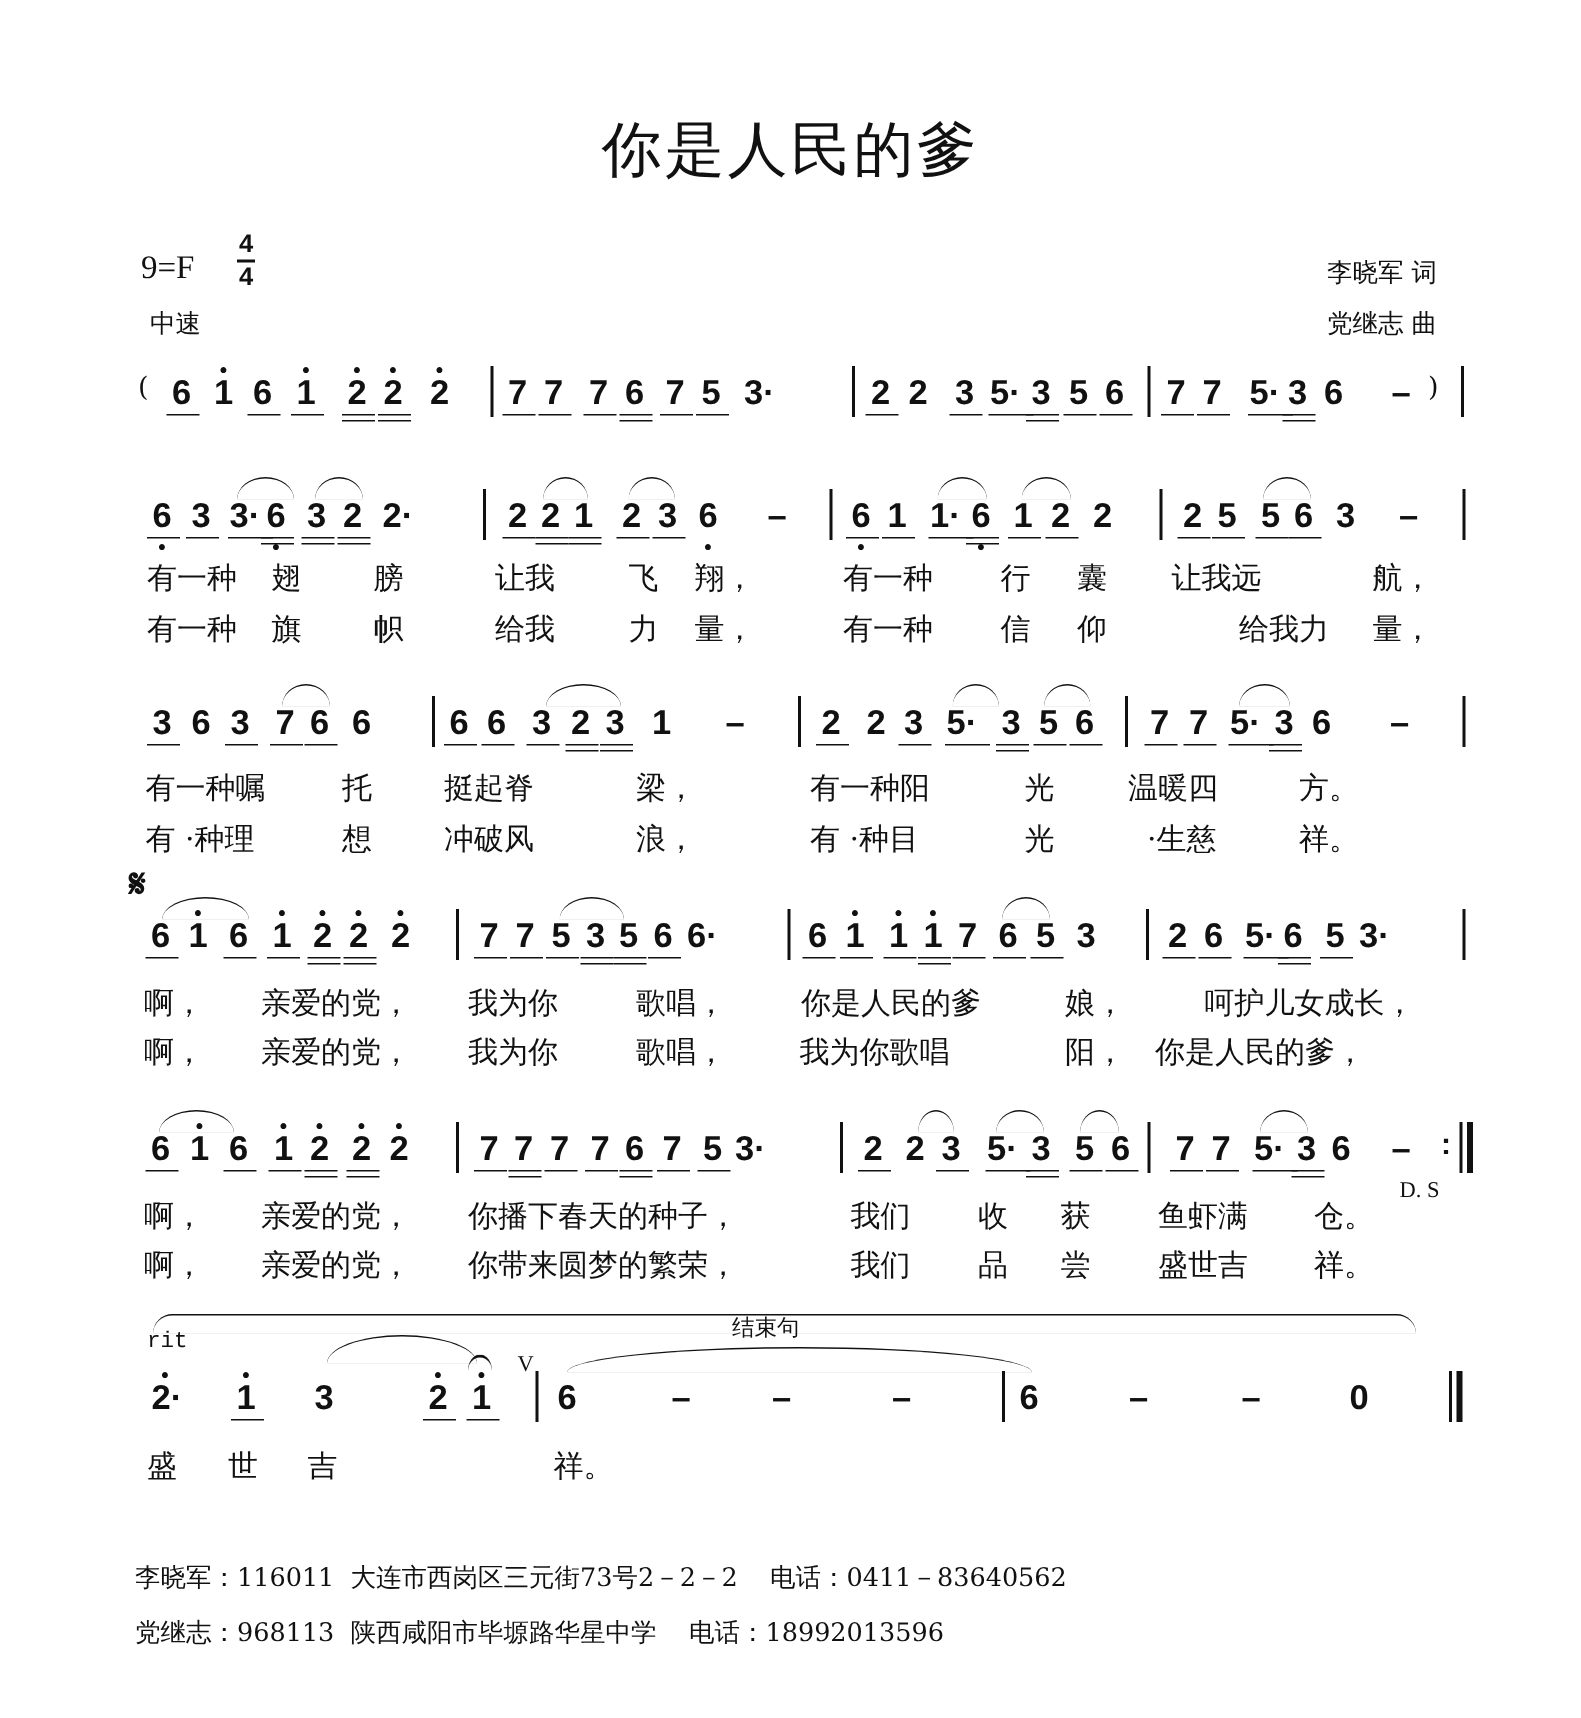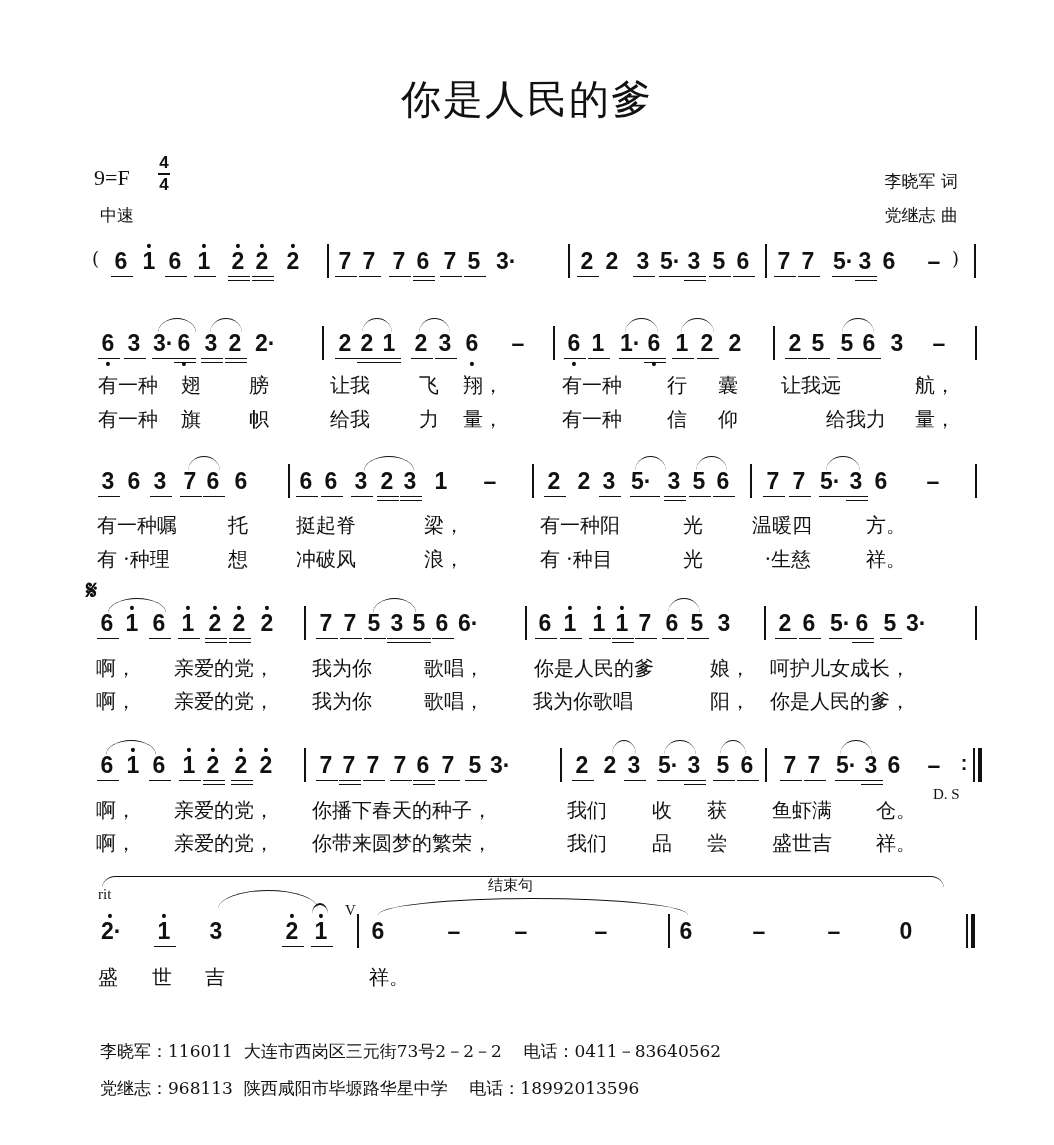--- a/index.html
+++ b/index.html
@@ -16,21 +16,21 @@
   .note { position:absolute; font-family:"Liberation Sans", sans-serif; font-weight:bold; font-size:23px;
           width:18px; text-align:center; line-height:26px; }
   .note .hd { position:absolute; top:-7px; left:0; width:18px; text-align:center; font-size:14px; line-height:10px; }
   .note .ld { position:absolute; top:29px; left:0; width:18px; text-align:center; font-size:14px; line-height:10px; }
   .ul { position:absolute; height:0; border-top:1.6px solid #111; }
   .barline { position:absolute; width:0; border-left:2px solid #111; height:34px; }
   .slur { position:absolute; height:14px; border-top:1.6px solid #111; border-radius:50% 50% 0 0 / 100% 100% 0 0; }
   .lyric { position:absolute; font-family:"DejaVu Serif", serif; font-size:20px; white-space:pre; letter-spacing:0; }
   .small { position:absolute; font-family:"Liberation Serif", serif; font-size:15px; }
   .segno { position:absolute; left:86px; top:575px; font-family:"DejaVu Serif", serif; font-size:26px; font-weight:bold; }
-  .footer { position:absolute; left:100px; font-family:"DejaVu Serif", serif; font-size:17px; white-space:pre; }
+  .footer { position:absolute; left:90px; font-family:"DejaVu Serif", serif; font-size:17px; white-space:pre; }
   .paren { position:absolute; font-family:"DejaVu Serif", serif; font-size:18px; }
   .dbl { position:absolute; height:34px; border-left:2px solid #111; }
   .dblthick { position:absolute; height:34px; border-left:4px solid #111; }
   .bracket { position:absolute; border-top:1.6px solid #111; border-radius:14px 14px 0 0; height:12px; }
   .fermata { position:absolute; width:16px; height:9px; border-top:2.5px solid #111; border-radius:50% 50% 0 0 / 100% 100% 0 0; }
 </style>
 </head>
 <body>
 
 <div class="title">你是人民的爹</div>
@@ -41,21 +41,21 @@
   <span>4</span>
 </div>
 <div class="tempo">中速</div>
 <div class="credit" style="top:170px">李晓军  词</div>
 <div class="credit" style="top:204px">党继志  曲</div>
 
 <div class="paren" style="left:92px;top:248px">(</div>
 <div class="paren" style="left:952px;top:248px">)</div>
 <div class="segno">𝄋</div>
 <div class="small" style="left:933px;top:786px">D. S</div>
-<div class="small" style="left:98px;top:886px;font-family:Liberation Serif, serif">rit</div>
+<div class="small" style="left:98px;top:886px;font-family:Liberation Mono, monospace">rit</div>
 <div class="small" style="left:488px;top:876px;font-family:'DejaVu Serif',serif">结束句</div>
 <div class="small" style="left:345px;top:902px">V</div>
 
 <div class="bracket" style="left:102px;top:876px;width:842px"></div>
 <div class="slur" style="left:218px;top:890px;width:100px;height:18px"></div>
 <div class="slur" style="left:378px;top:898px;width:310px;height:16px"></div>
 <div class="fermata" style="left:312px;top:903px"></div>
 
 <div id="score">
     <div class="note" style="left: 112px; top: 248px;">6</div>
@@ -339,21 +339,21 @@
     <div class="barline" style="left: 975px; top: 606px;"></div>
     <div class="slur" style="left: 108px; top: 598px; width: 58px;"></div>
     <div class="slur" style="left: 373px; top: 598px; width: 43px;"></div>
     <div class="slur" style="left: 668px; top: 598px; width: 32px;"></div>
     <div class="lyric" style="left: 96px; top: 655px;">啊，</div>
     <div class="lyric" style="left: 174px; top: 655px;">亲爱的党，</div>
     <div class="lyric" style="left: 312px; top: 655px;">我为你</div>
     <div class="lyric" style="left: 424px; top: 655px;">歌唱，</div>
     <div class="lyric" style="left: 534px; top: 655px;">你是人民的爹</div>
     <div class="lyric" style="left: 710px; top: 655px;">娘，</div>
-    <div class="lyric" style="left: 770px; top: 655px;">呵护儿女成长，</div>
+    <div class="lyric" style="left: 803px; top: 655px;">呵护儿女成长，</div>
     <div class="lyric" style="left: 96px; top: 688px;">啊，</div>
     <div class="lyric" style="left: 174px; top: 688px;">亲爱的党，</div>
     <div class="lyric" style="left: 312px; top: 688px;">我为你</div>
     <div class="lyric" style="left: 424px; top: 688px;">歌唱，</div>
     <div class="lyric" style="left: 533px; top: 688px;">我为你歌唱</div>
     <div class="lyric" style="left: 710px; top: 688px;">阳，</div>
     <div class="lyric" style="left: 770px; top: 688px;">你是人民的爹，</div>
     <div class="note" style="left: 98px; top: 752px;">6</div>
     <div class="ul" style="left: 97px; top: 780px; width: 22px;"></div>
     <div class="note" style="left: 124px; top: 752px;">1<span class="hd">•</span></div>

